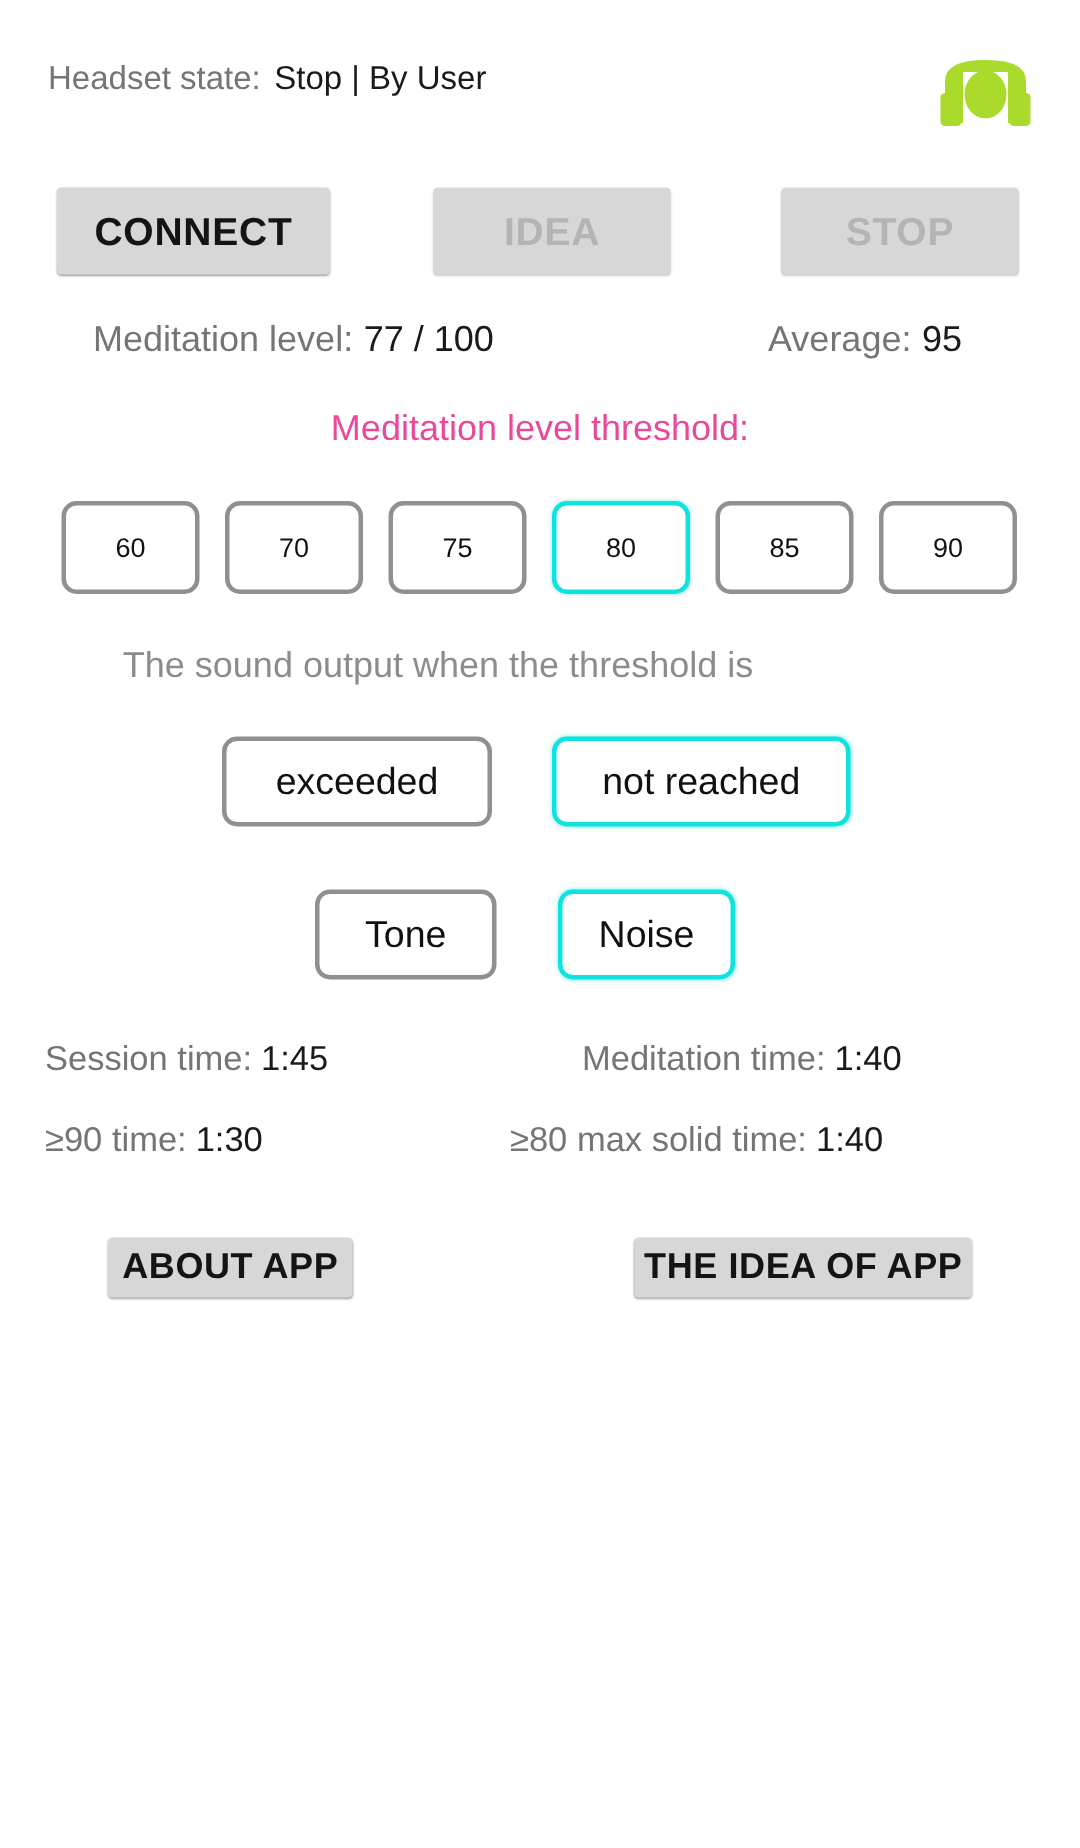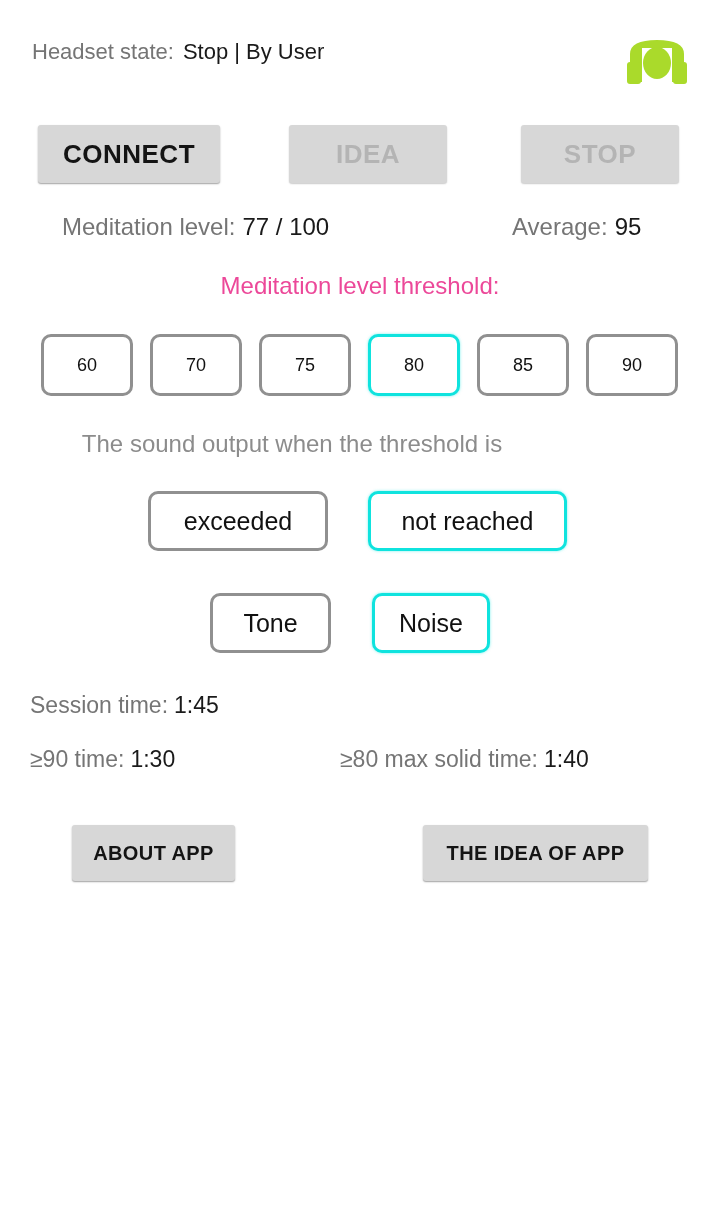--- a/index.html
+++ b/index.html
@@ -228,22 +228,22 @@
 
   
   .btn-row-bottom {
     position: absolute;
     top: 813px;
     left: 0;
     width: 720px;
     height: 56px;
   }
   .btn-row-bottom .raised-btn {
-    height: 56px;
-    font-size: 20px;
+    height: 40px;
+    font-size: 24px;
     font-weight: bold;
     letter-spacing: 0.4px;
   }
   #btn-about { left: 72px;  width: 163px; }
   #btn-idea  { left: 423px; width: 225px; }
 </style>
 </head>
 <body>
 
 <div class="screen">
@@ -294,20 +294,23 @@
   </div>
   <div class="sound-type-row">
     <button id="btn-tone" class="outline-btn">Tone</button>
     <button id="btn-noise" class="outline-btn selected">Noise</button>
   </div>
 
   <div class="stats-row" id="stats-row-1">
     <div class="stats-left">
       <span class="lbl-muted">Session time:</span><span class="gap"></span><span class="val-strong">1:45</span>
     </div>
+    <div class="stats-right">
+      <span class="lbl-muted">Meditation time:</span><span class="gap"></span><span class="val-strong">1:40</span>
+    </div>
   </div>
   <div class="stats-row" id="stats-row-2">
     <div class="stats-left">
       <span class="lbl-muted">≥90 time:</span><span class="gap"></span><span class="val-strong">1:30</span>
     </div>
     <div class="stats-right">
       <span class="lbl-muted">≥80 max solid time:</span><span class="gap"></span><span class="val-strong">1:40</span>
     </div>
   </div>
 

